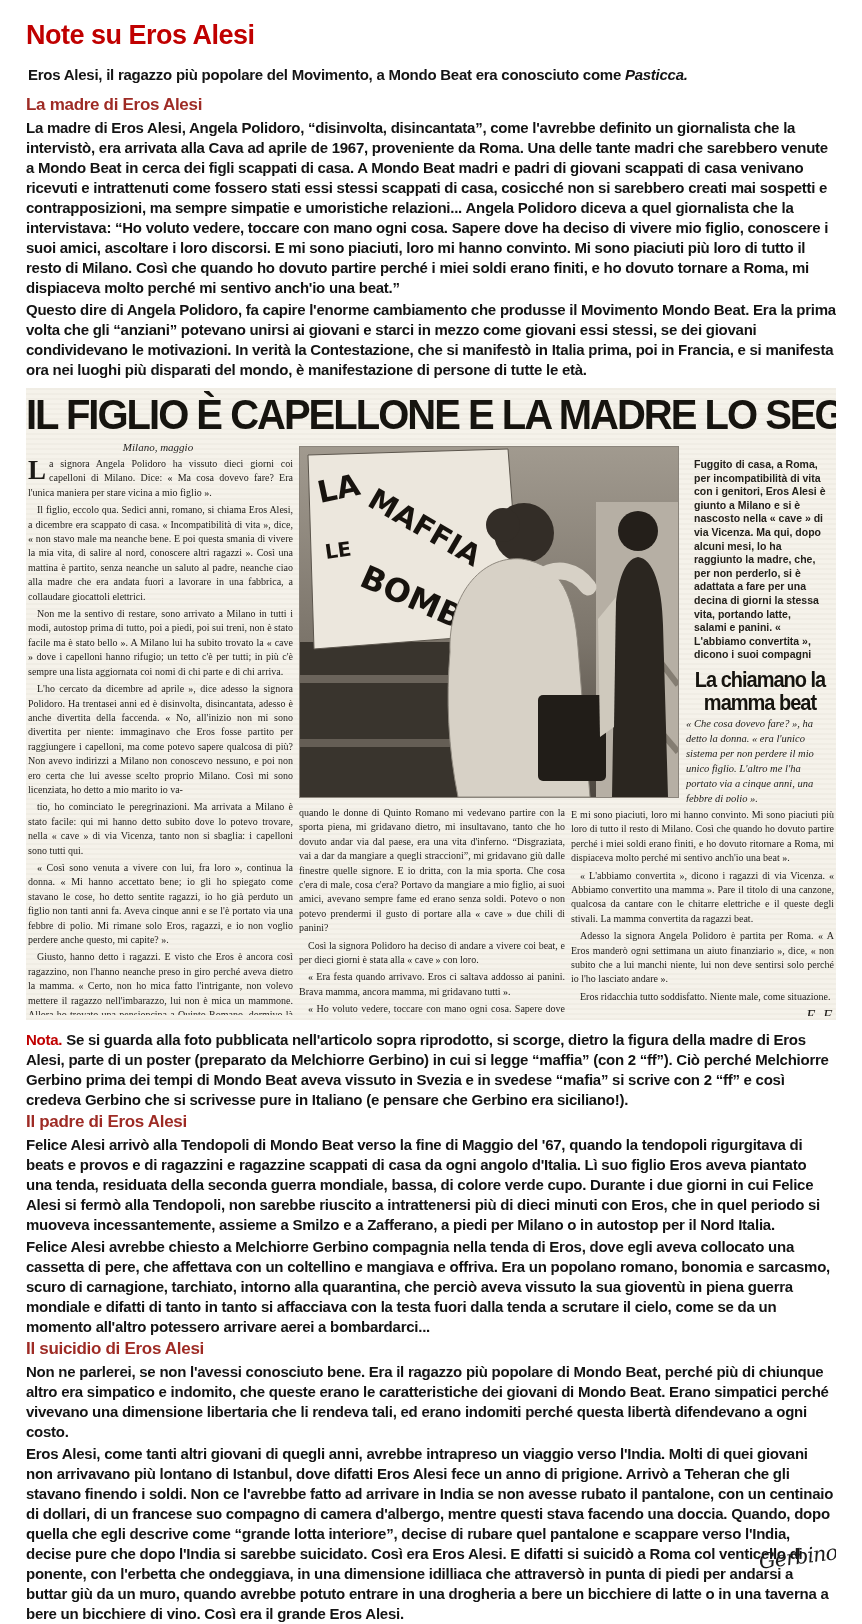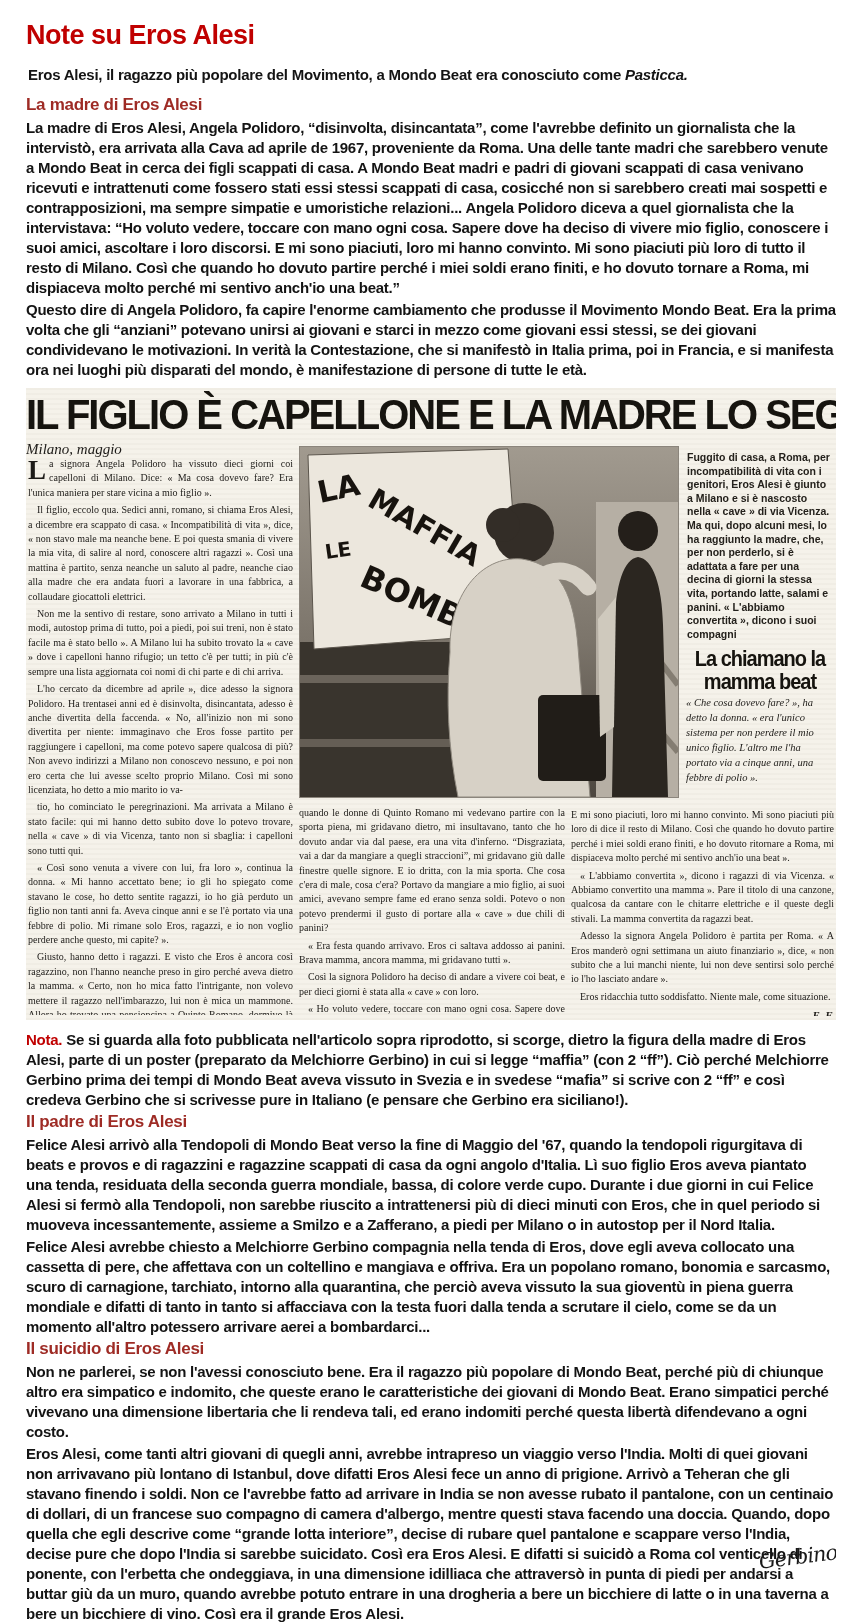--- a/index.html
+++ b/index.html
@@ -28,41 +28,41 @@
     background-image:repeating-linear-gradient(0deg,rgba(90,80,60,.03) 0 2px,rgba(0,0,0,0) 2px 5px);
     color:var(--paper_ink,#1d1b18);
     font-family:"Liberation Serif",serif;
   }
   .np-headline{
     position:absolute;top:2px;left:0;width:810px;text-align:center;
     font-family:"Liberation Sans",sans-serif;font-weight:bold;font-size:40px;
     letter-spacing:-2px;transform:scaleY(1.08);transform-origin:top center;
     color:#16140f;white-space:nowrap;
   }
-  .np-dateline{position:absolute;top:53px;left:0;width:264px;text-align:left;font-style:italic;font-size:15px;}
+  .np-dateline{position:absolute;top:53px;left:0;width:264px;text-align:center;font-style:italic;font-size:11px;}
   .np-col{position:absolute;font-size:10px;line-height:14.4px;text-align:justify;overflow:hidden;}
   .np-col p{margin:0 0 3px 0;text-indent:9px;}
   .np-col p.first{text-indent:0;}
   .np-colL{left:2px;top:69px;width:265px;height:558px;}
   .np-colM{left:273px;top:418px;width:266px;height:210px;}
   .np-colR{left:545px;top:420px;width:263px;height:208px;}
   .dropcap{float:left;font-size:27px;line-height:24px;font-weight:bold;padding:1px 3px 0 0;}
   .np-photo{position:absolute;left:273px;top:58px;width:380px;height:352px;overflow:hidden;border:1px solid #8b857c;box-sizing:border-box;}
   .np-capcol{position:absolute;left:660px;top:62px;width:148px;height:352px;overflow:hidden;}
   .np-caption{
-    margin:1px;font-family:"Liberation Sans",sans-serif;font-weight:bold;
+    margin:8px;font-family:"Liberation Sans",sans-serif;font-weight:bold;
     font-size:10.5px;line-height:13.6px;text-align:left;color:#24211c;
   }
   .np-subhead{
     margin:8px 0 4px 0;text-align:center;font-family:"Liberation Sans",sans-serif;
     font-weight:bold;font-size:20px;line-height:21px;letter-spacing:-1px;color:#16140f;
     transform:scaleY(1.1);
   }
   .np-quote{margin:4px 0 0 0;font-style:italic;font-size:10.5px;line-height:15px;text-align:left;font-family:Liberation Serif, serif;}
-  .np-byline{text-align:right;font-weight:bold;font-style:italic;font-size:11px;margin-top:4px;}
+  .np-byline{text-align:right;font-weight:normal;font-style:italic;font-size:15px;margin-top:4px;}
 
   .signature{
     position:absolute;left:712px;top:1545px;width:120px;text-align:center;
     font-family:"DejaVu Serif",serif;font-style:italic;font-size:21px;color:#1a1a1a;
     transform:rotate(-7deg);letter-spacing:-1px;
   }
 </style>
 </head>
 <body>
 
@@ -123,27 +123,27 @@
     </div>
 
     <div class="np-capcol">
       <p class="np-caption">Fuggito di casa, a Roma, per incompatibilità di vita con i genitori, Eros Alesi è giunto a Milano e si è nascosto nella « cave » di via Vicenza. Ma qui, dopo alcuni mesi, lo ha raggiunto la madre, che, per non perderlo, si è adattata a fare per una decina di giorni la stessa vita, portando latte, salami e panini. « L'abbiamo convertita », dicono i suoi compagni</p>
       <div class="np-subhead">La chiamano la mamma beat</div>
       <p class="np-quote">« Che cosa dovevo fare? », ha detto la donna. « era l'unico sistema  per non perdere il mio unico figlio. L'altro me l'ha portato via a cinque anni, una febbre di polio ».</p>
     </div>
 
     <div class="np-col np-colM">
       <p class="first">quando le donne di Quinto Romano mi vedevano partire con la sporta piena, mi gridavano dietro, mi insultavano, tanto che ho dovuto andar via dal paese, era una vita d'inferno. “Disgraziata, vai a dar da mangiare a quegli straccioni”, mi gridavano giù dalle finestre quelle signore. E io dritta, con la mia sporta. Che cosa c'era di male, cosa c'era? Portavo da mangiare a mio figlio, ai suoi amici, avevano sempre fame ed erano senza soldi. Potevo o non potevo prendermi il gusto di portare alla « cave » due chili di panini?</p>
+      <p>Così la signora Polidoro ha deciso di andare a vivere coi beat, e per dieci giorni è stata alla « cave » con loro.</p>
       <p>« Era festa quando arrivavo. Eros ci saltava addosso ai panini. Brava mamma, ancora mamma, mi gridavano tutti ».</p>
-      <p>Così la signora Polidoro ha deciso di andare a vivere coi beat, e per dieci giorni è stata alla « cave » con loro.</p>
       <p>« Ho voluto vedere, toccare con mano ogni cosa. Sapere dove ha deciso di vivere mio figlio, conoscere i suoi amici, ascoltare i loro discorsi</p>
     </div>
 
     <div class="np-col np-colR">
-      <p class="first">E mi sono piaciuti, loro mi hanno convinto. Mi sono piaciuti più loro di dice il resto di Milano. Così che quando ho dovuto partire perché i miei soldi erano finiti, e ho dovuto ritornare a Roma, mi dispiaceva molto perché mi sentivo anch'io una beat ».</p>
+      <p class="first">E mi sono piaciuti, loro mi hanno convinto. Mi sono piaciuti più loro di tutto il resto di Milano. Così che quando ho dovuto partire perché i miei soldi erano finiti, e ho dovuto ritornare a Roma, mi dispiaceva molto perché mi sentivo anch'io una beat ».</p>
       <p>« L'abbiamo convertita », dicono i ragazzi di via Vicenza. « Abbiamo convertito una mamma ». Pare il titolo di una canzone, qualcosa da cantare con le chitarre elettriche e il queste degli stivali. La mamma convertita da ragazzi beat.</p>
       <p>Adesso la signora Angela Polidoro è partita per Roma. « A Eros manderò ogni settimana un aiuto finanziario », dice, « non subito che a lui manchi niente, lui non deve sentirsi solo perché io l'ho lasciato andare ».</p>
       <p>Eros ridacchia tutto soddisfatto. Niente male, come situazione.</p>
       <div class="np-byline">E. F.</div>
     </div>
   </div>
 
   <p class="bodytext para"><span class="nota-label">Nota.</span> <span>Se si guarda alla foto pubblicata nell'articolo sopra riprodotto, si scorge, dietro la figura della madre di Eros Alesi, parte di un poster (preparato da Melchiorre Gerbino) in cui si legge “maffia” (con 2 “ff”). Ciò perché Melchiorre Gerbino prima dei tempi di Mondo Beat aveva vissuto in Svezia e in svedese “mafia” si scrive con 2 “ff” e così credeva Gerbino che si scrivesse pure in Italiano (e pensare che Gerbino era siciliano!).</span></p>
 
   <h2 class="sect">Il padre di Eros Alesi</h2>

